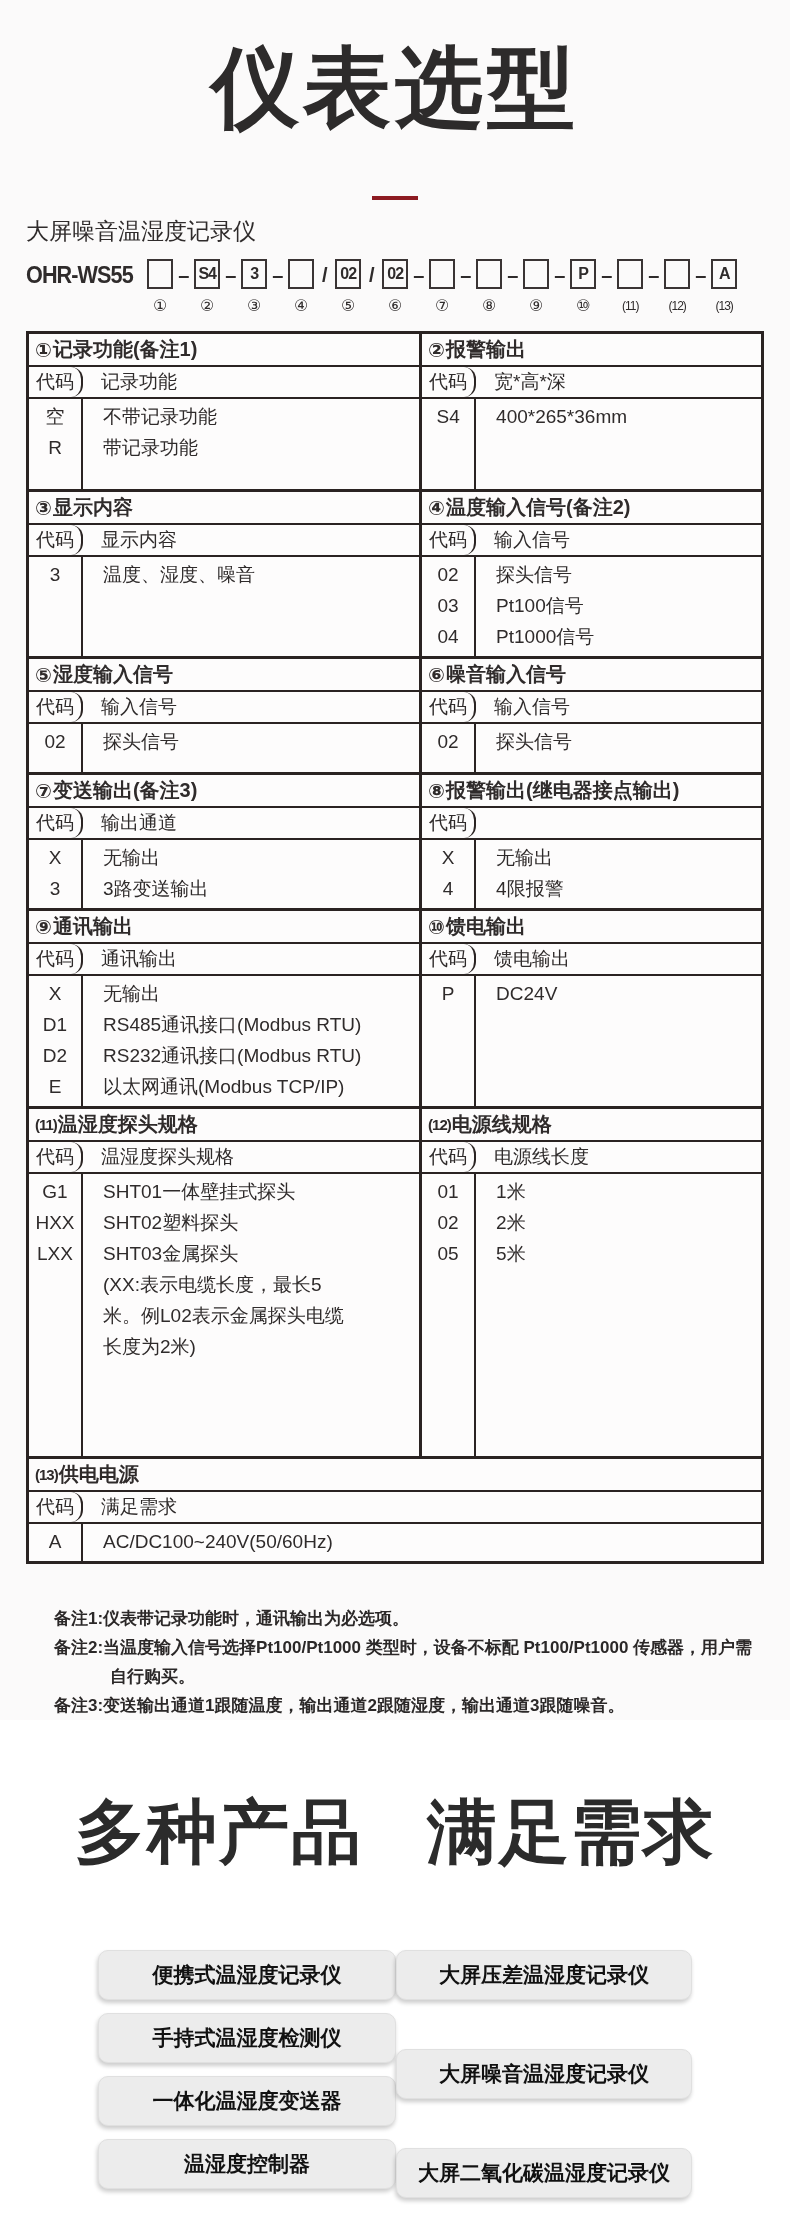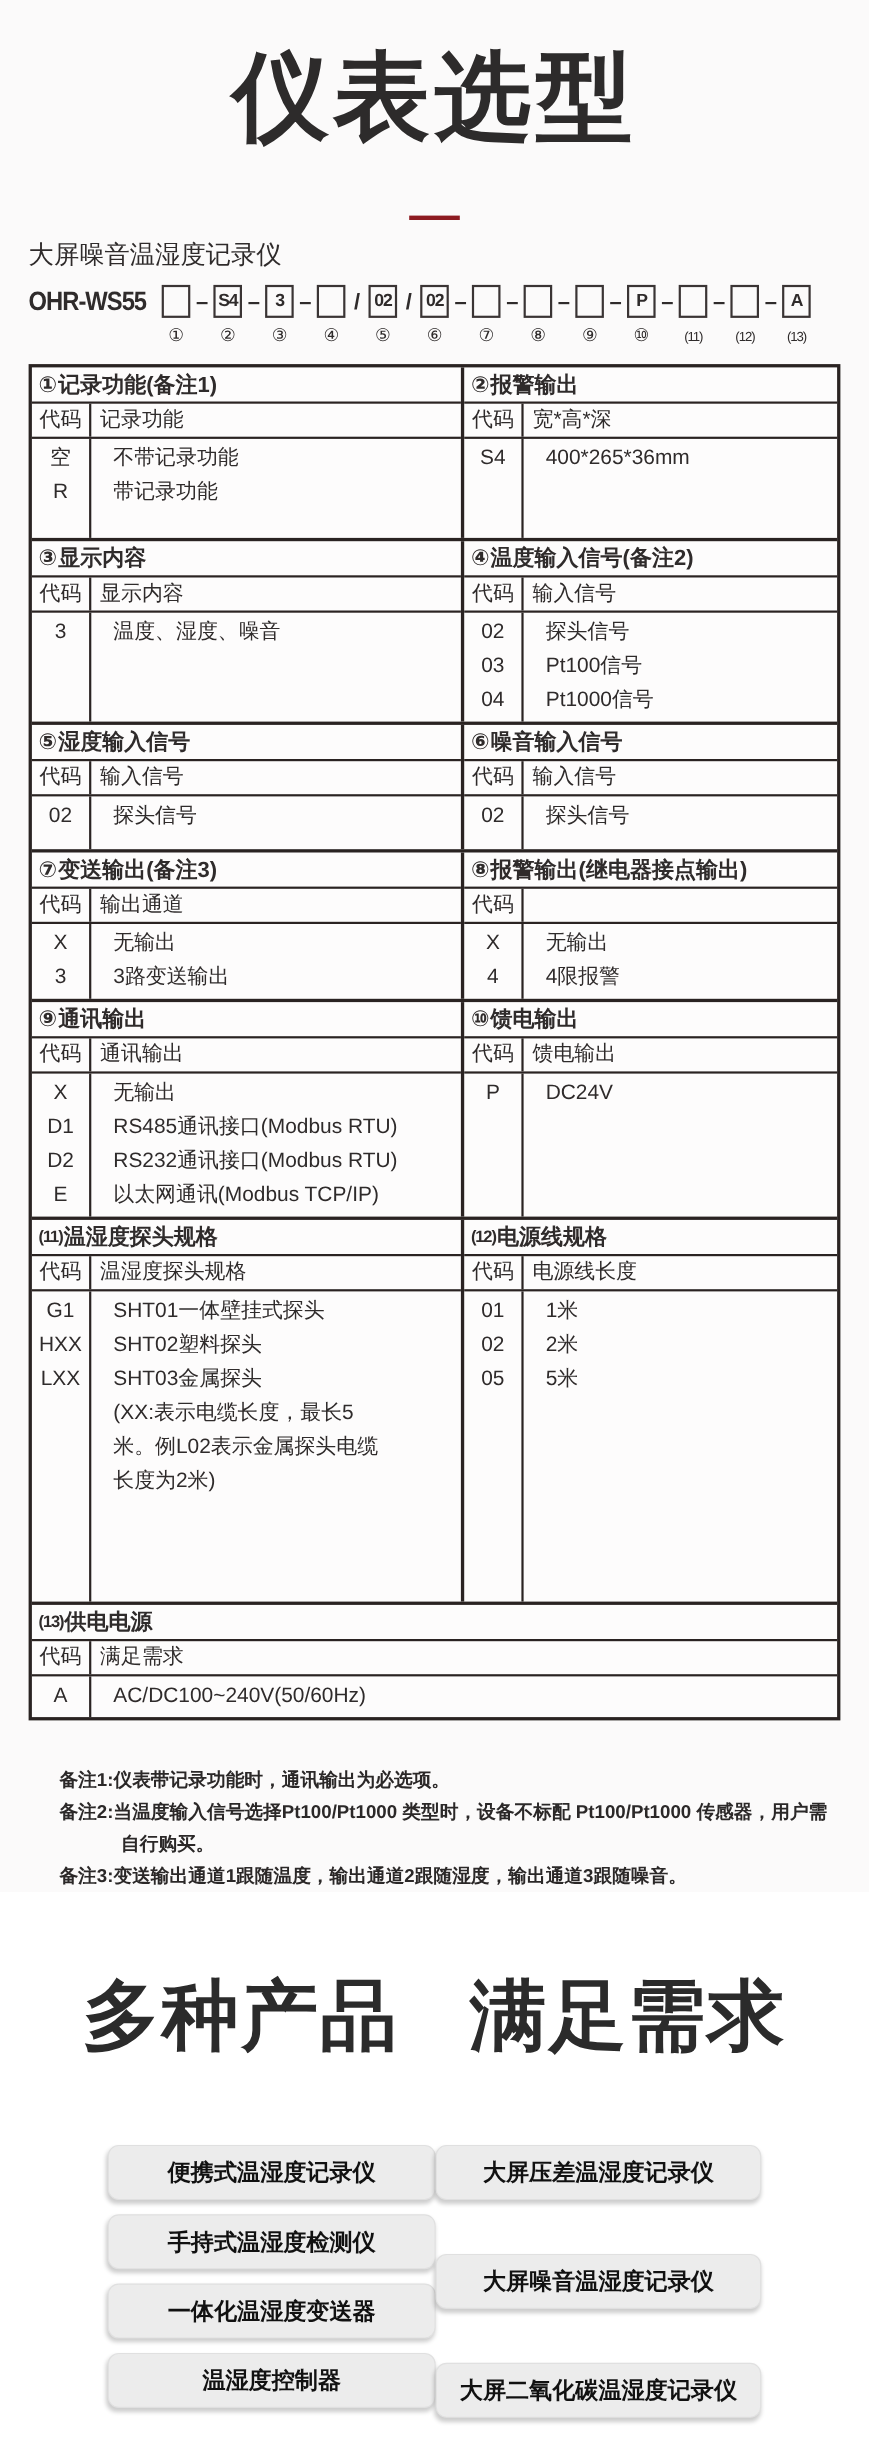--- a/index.html
+++ b/index.html
@@ -52,23 +52,23 @@
   .spec-title {
     height:33px; display:flex; align-items:center; padding-left:6px;
     font-size:20px; font-weight:bold; border-bottom:2px solid #2a2322;
     letter-spacing:0;
   }
   .spec-num { font-weight:bold; margin-right:1px; }
   .spec-num.small { font-size:15px; letter-spacing:-1px; }
   .hrow { display:flex; border-bottom:2px solid #2a2322; }
   .hrow .code {
     width:54px; flex:0 0 54px; border-right:2px solid #2a2322;
-    font-size:19px; line-height:30px; text-align:center;
-  }
-  .hrow .desc { flex:1; font-size:19px; line-height:30px; padding-left:8px; }
+    font-size:19px; line-height:30px; text-align:center;border-radius:12px;
+  }
+  .hrow .desc { flex:1; font-size:19px; line-height:30px; padding-left:18px; }
   .spec-body { display:flex; flex:1; }
   .spec-body .codes {
     width:54px; flex:0 0 54px; border-right:2px solid #2a2322;
     padding-top:2px; padding-bottom:4px;
   }
   .spec-body .descs { flex:1; padding-left:20px; padding-top:2px; padding-bottom:4px; }
   .spec-body .line { font-size:19px; line-height:31px; min-height:31px; white-space:nowrap; }
   .codes .line { text-align:center; }
   .band-0 .spec-body { min-height:90px; }
   .band-2 .spec-body { min-height:48px; }

